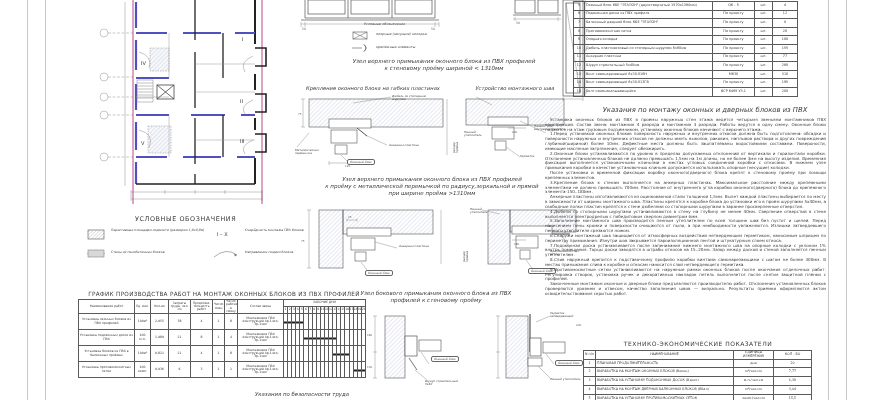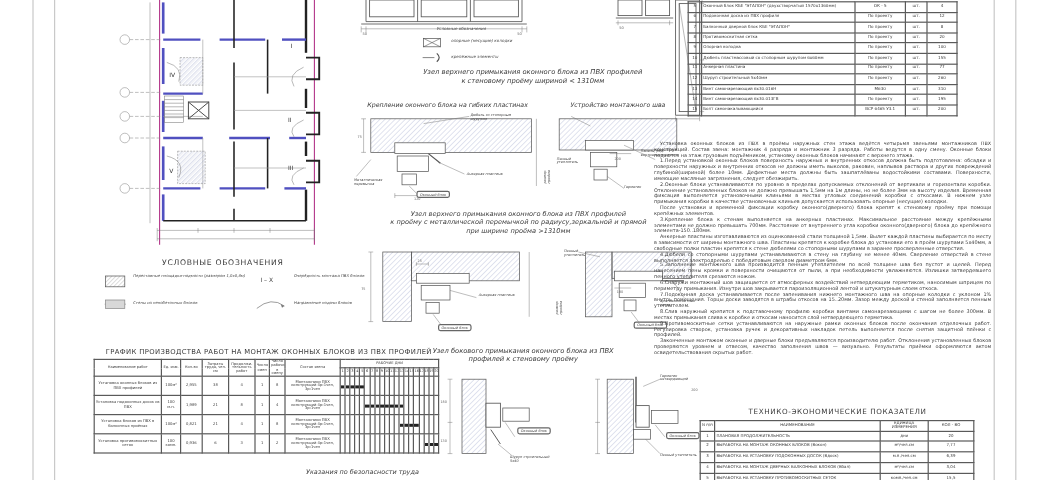--- a/index.html
+++ b/index.html
@@ -539,20 +539,21 @@
             <td>15</td>
             <td class="tl">Болт самонакалывающийся</td>
             <td>ВСР 6465 У3.1</td>
             <td>шт.</td>
             <td>200</td>
           </tr>
         </tbody>
     </table>
   </div>
 
+  <div class="ttl abs" style="left:555px;top:106px;width:300px;font-size:6.8px">Указания по монтажу оконных и дверных блоков из ПВХ</div>
   <div class="abs instr" style="left:545px;top:118px;width:281px;height:214px;overflow:hidden">
       <p>Установка оконных блоков из ПВХ в проёмы наружных стен этажа ведётся четырьмя звеньями монтажников ПВХ конструкций. Состав звена: монтажник 4 разряда и монтажник 3 разряда. Работы ведутся в одну смену. Оконные блоки подаются на этаж грузовым подъёмником, установку оконных блоков начинают с верхнего этажа.</p>
       <p>1.Перед установкой оконных блоков поверхность наружных и внутренних откосов должна быть подготовлена: обсадки и поверхности наружных и внутренних откосов не должны иметь выколов, раковин, наплывов раствора и других повреждений глубиной(шириной) более 10мм. Дефектные места должны быть зашпатлёваны водостойкими составами. Поверхности, имеющие масляные загрязнения, следует обезжирить.</p>
       <p>2.Оконные блоки устанавливаются по уровню в пределах допускаемых отклонений от вертикали и горизонтали коробки. Отклонение установленных блоков не должно превышать 1,5мм на 1м длины, но не более 3мм на высоту изделия. Временная фиксация выполняется установочными клиньями в местах угловых соединений коробки с откосами. В нижнем узле примыкания коробки в качестве установочных клиньев допускается использовать опорные (несущие) колодки.</p>
       <p>После установки и временной фиксации коробку оконного(дверного) блока крепят к стеновому проёму при помощи крепёжных элементов.</p>
       <p>3.Крепление блока к стенам выполняется на анкерных пластинах. Максимальное расстояние между крепёжными элементами не должно превышать 700мм. Расстояние от внутреннего угла коробки оконного(дверного) блока до крепёжного элемента-150..180мм.</p>
       <p>Анкерные пластины изготавливаются из оцинкованной стали толщиной 1,5мм. Вылет каждой пластины выбирается по месту в зависимости от ширины монтажного шва. Пластины крепятся к коробке блока до установки его в проём шурупами 5х40мм, а свободные полки пластин крепятся к стене дюбелями со стопорными шурупами в заранее просверленные отверстия.</p>
       <p>4.Дюбели со стопорными шурупами устанавливаются в стену на глубину не менее 40мм. Сверление отверстий в стене выполняется электродрелью с победитовым сверлом диаметром 6мм.</p>
       <p>5.Заполнение монтажного шва производится пенным утеплителем по всей толщине шва без пустот и щелей. Перед нанесением пены кромки и поверхности очищаются от пыли, а при необходимости увлажняются. Излишки затвердевшего пенного утеплителя срезаются ножом.</p>
       <p>6.Снаружи монтажный шов защищается от атмосферных воздействий нетвердеющим герметиком, наносимым шприцем по периметру примыкания. Изнутри шов закрывается пароизоляционной лентой и штукатурным слоем откоса.</p>

